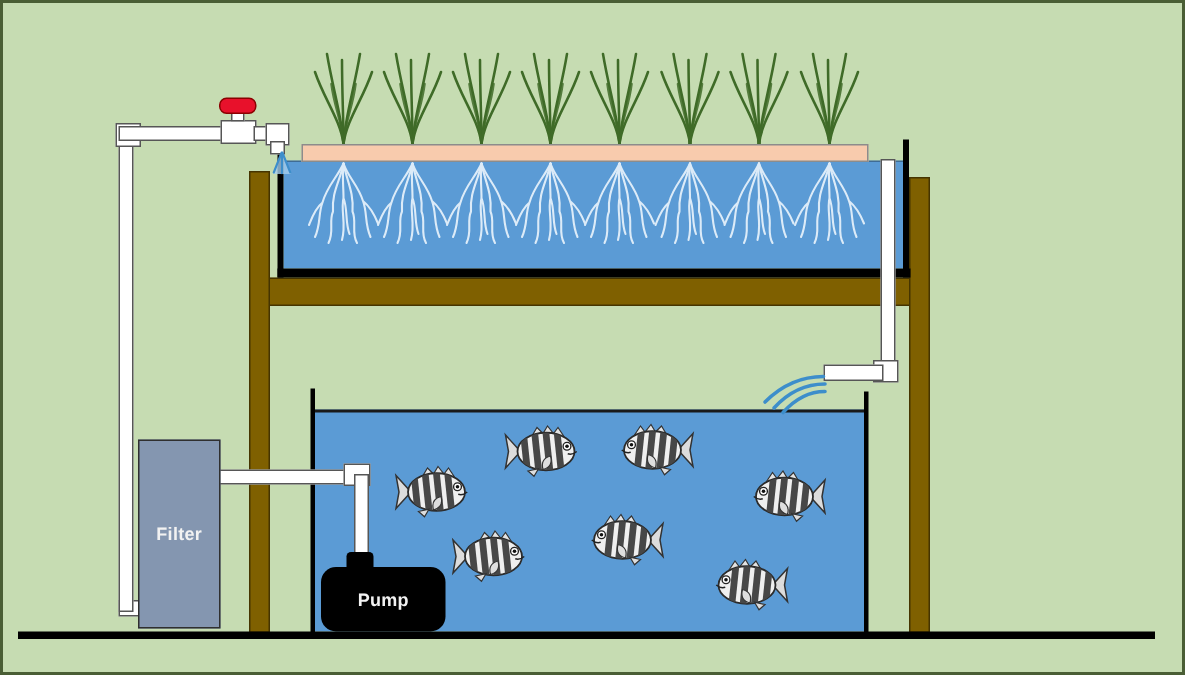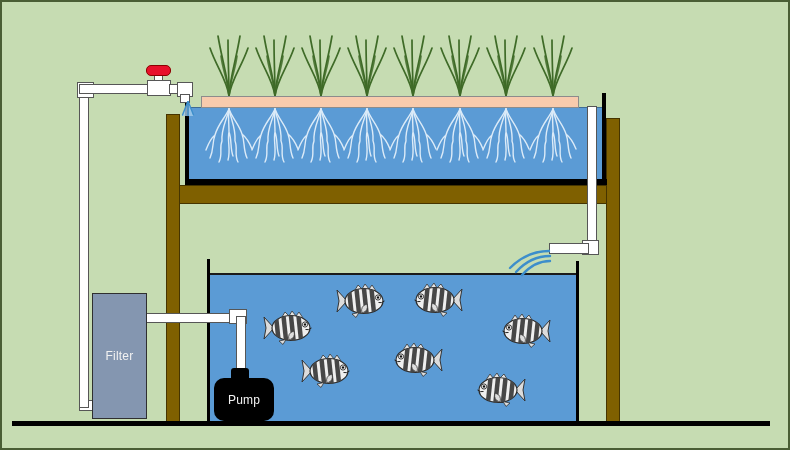--- a/index.html
+++ b/index.html
@@ -40,21 +40,21 @@
   
   .drain-v{left:585px;top:104px;width:10px;height:140px}
   .drain-elbow{left:580px;top:238px;width:17px;height:15px}
   .drain-h{left:547px;top:241px;width:40px;height:11px}
 
   
   .pumppipe-h{left:143px;top:311px;width:90px;height:10px}
   .pumppipe-elbow{left:227px;top:307px;width:18px;height:15px}
   .pumppipe-v{left:234px;top:314px;width:10px;height:56px}
   .pump-neck{left:229px;top:366px;width:18px;height:14px;background:var(--pump);border-radius:3px 3px 0 0}
-  .pump-body{left:212px;top:376px;width:60px;height:43px;background:var(--pump);border-radius:10px;
+  .pump-body{left:212px;top:376px;width:83px;height:43px;background:var(--pump);border-radius:10px;
              display:flex;align-items:center;justify-content:center}
 
   
   .filter-stub{left:77px;top:398px;width:18px;height:11px}
   .riser-v{left:77px;top:84px;width:10px;height:322px}
   .riser-top-elbow{left:75px;top:80px;width:17px;height:16px}
   .filter-box{left:90px;top:291px;width:55px;height:126px;background:var(--filter-box);
               border:1.5px solid #2f2f2f;display:flex;align-items:center;justify-content:center}
 
   
@@ -62,21 +62,21 @@
   .valve-body{left:145px;top:78px;width:24px;height:16px}
   .valve-stem{left:152px;top:71px;width:9px;height:8px}
   .valve-handle{left:144px;top:63px;width:25px;height:11px;background:var(--valve);
                 border:1px solid #8b0000;border-radius:5px}
   .top-h2{left:167px;top:82px;width:14px;height:10px}
   .inlet-elbow{left:175px;top:80px;width:16px;height:15px}
   .inlet-stub{left:178px;top:92px;width:10px;height:9px}
 
   .ground{left:10px;top:419px;width:758px;height:5px}
 
-  .device-label{color:var(--label);font-size:12px;font-weight:400;letter-spacing:.2px}
+  .device-label{color:var(--label);font-size:12px;font-weight:700;letter-spacing:.2px}
   .fish.dir-right{transform:scaleX(-1)}
 </style>
 </head>
 <body>
 
 <div class="scene">
 
   <div class="abs wood beam"></div>
   <div class="abs wood post-left"></div>
   <div class="abs wood post-right"></div>

